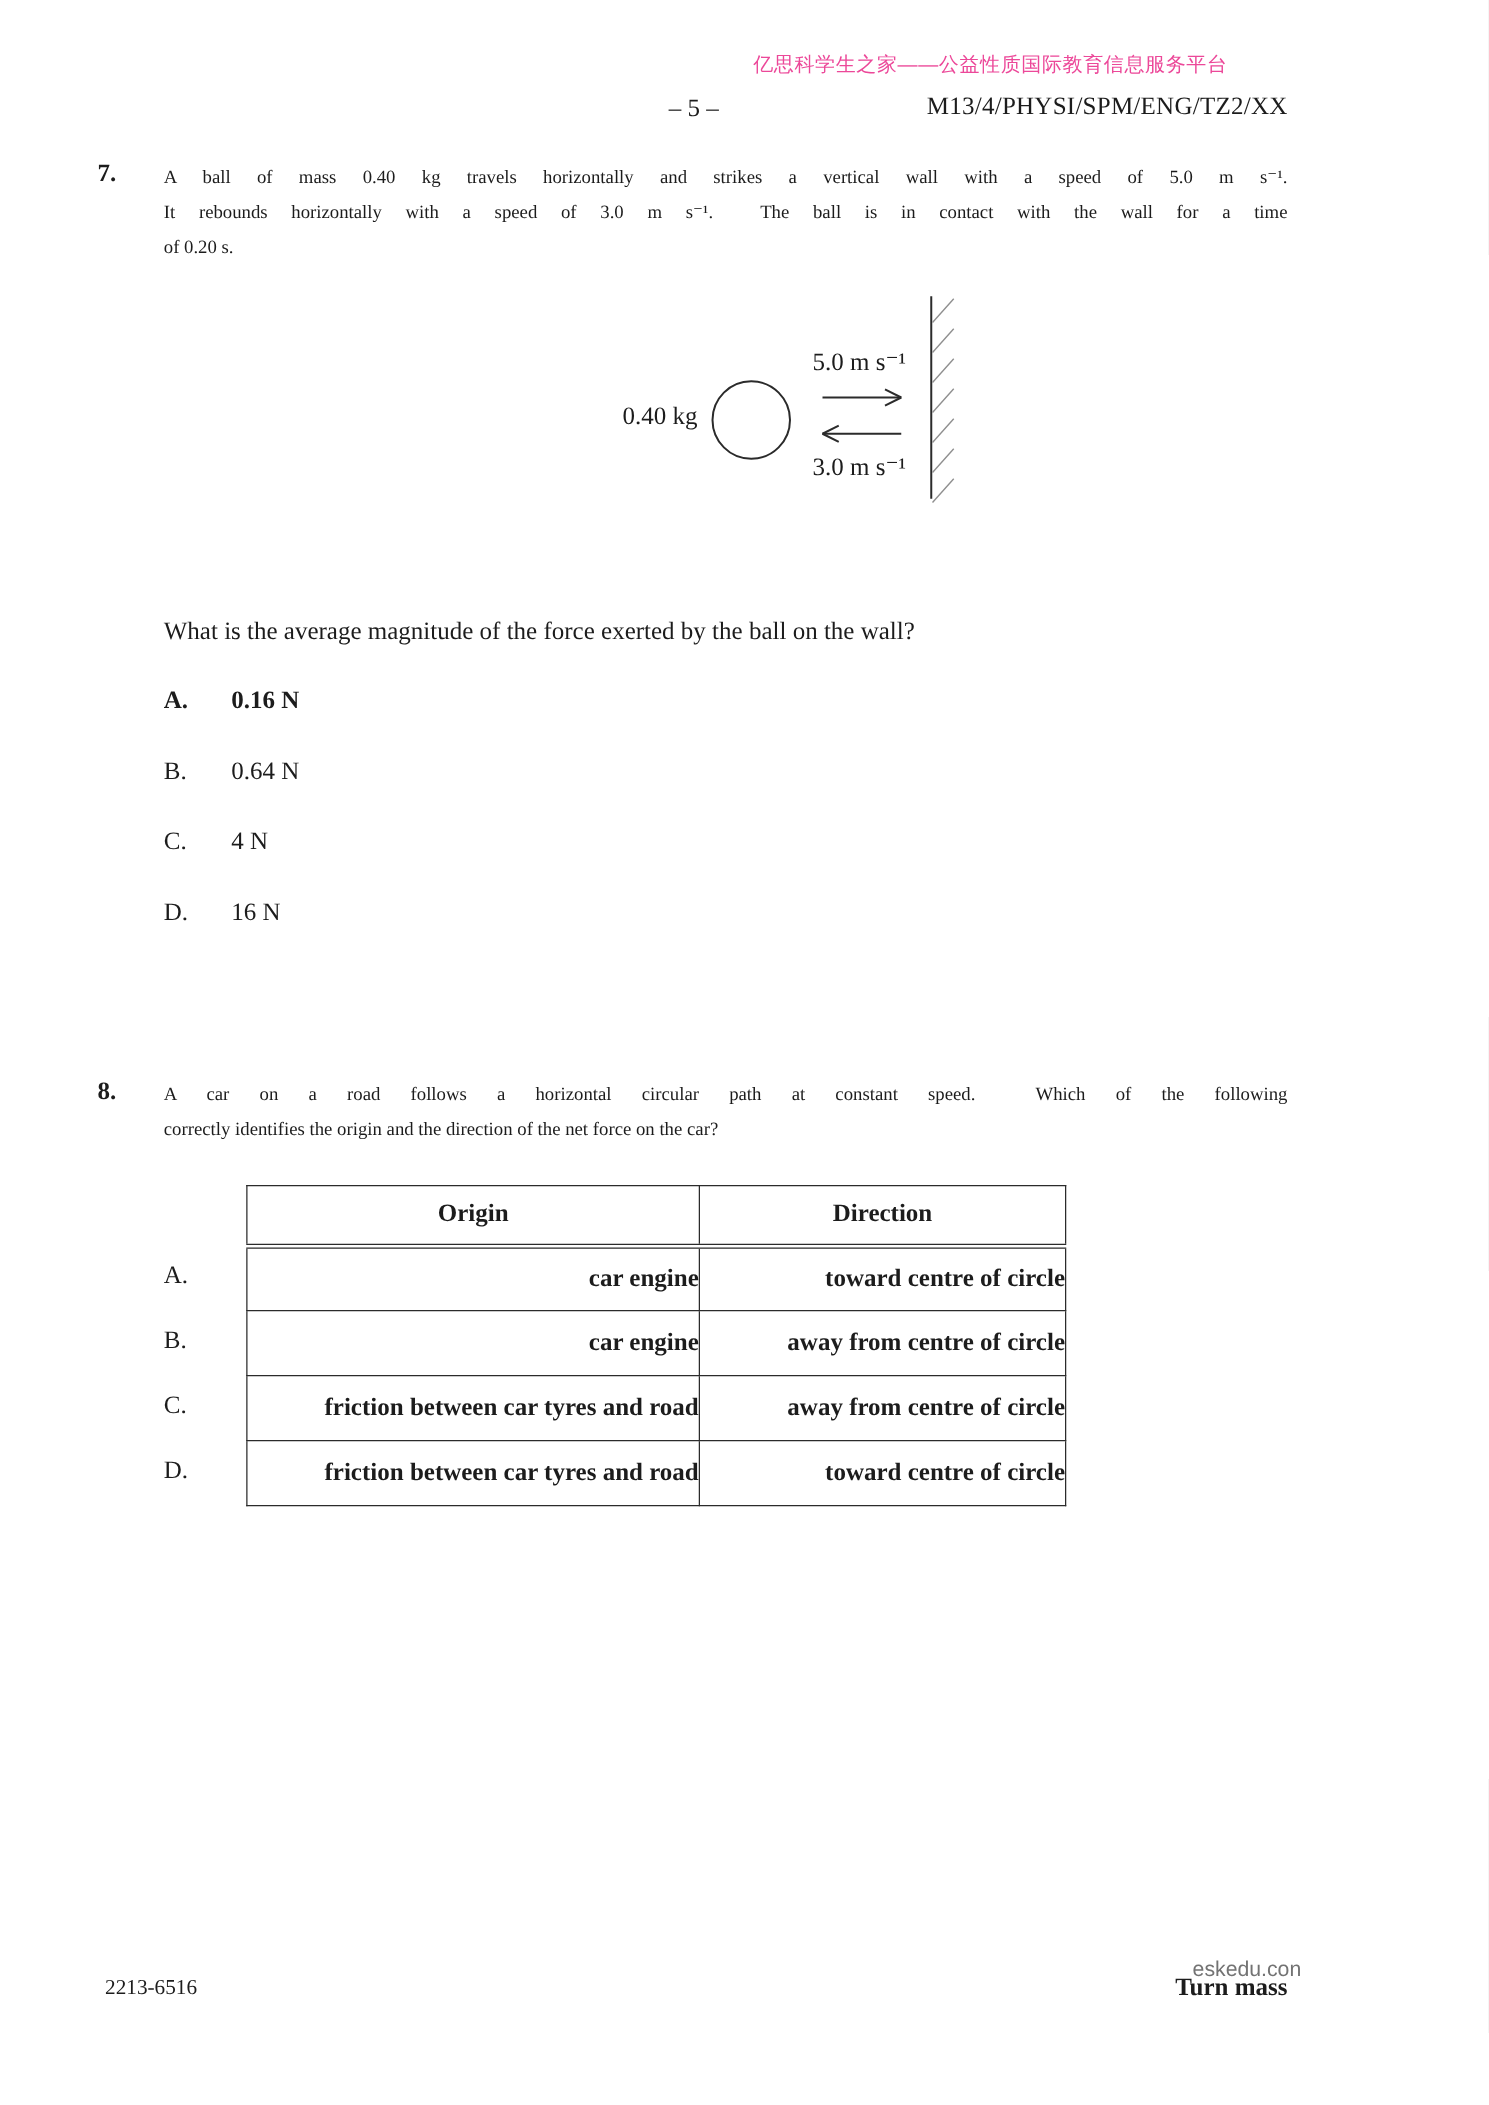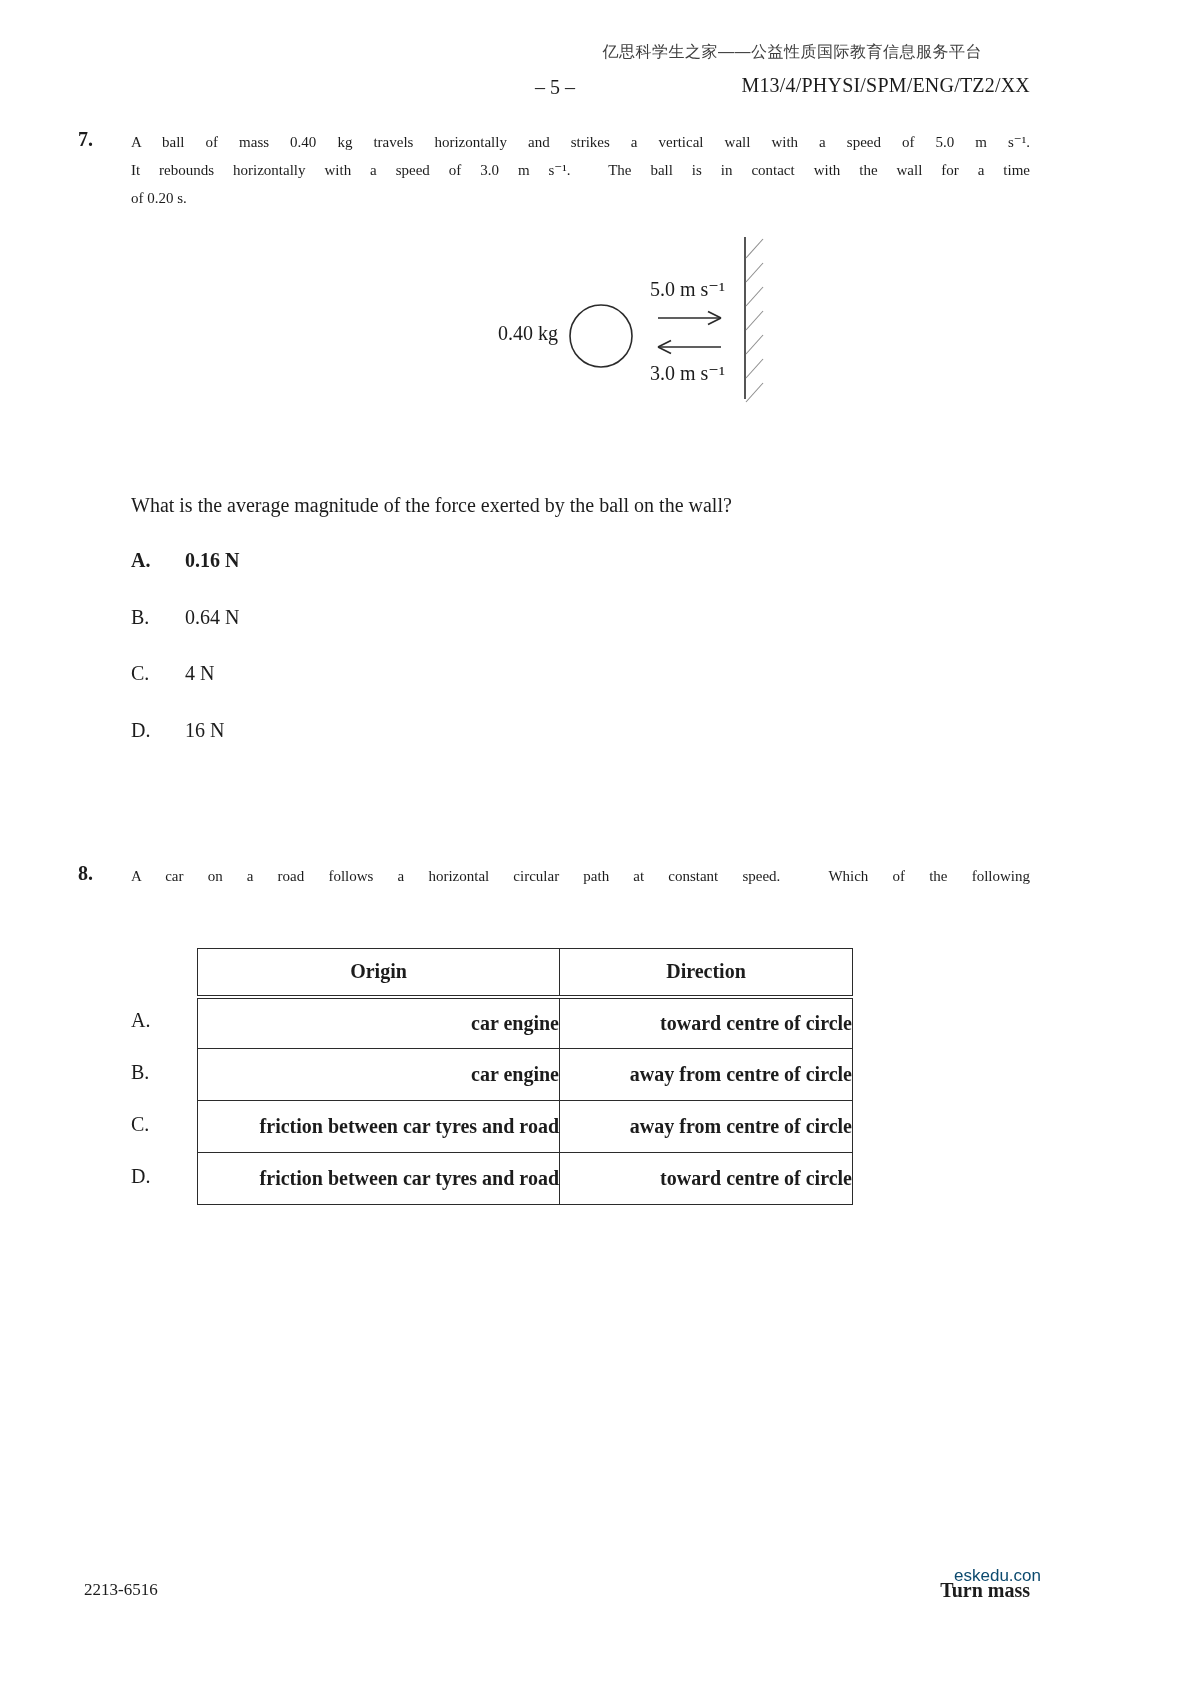--- a/index.html
+++ b/index.html
@@ -10,21 +10,21 @@
     margin:0 auto;
     font-family:"Liberation Serif","DejaVu Serif",serif;
     color:#1c1c1c;
     overflow:hidden;
   }
   .abs{position:absolute;}
   
   .wm-top{
     right:209px;top:42px;
     font-family:"Liberation Sans","DejaVu Sans",sans-serif;
-    font-size:16px;color:#404040;letter-spacing:0.5px;
+    font-size:16px;color:#ec4899;letter-spacing:0.5px;
     white-space:nowrap;
   }
   .page-num{left:535px;top:76px;font-size:20px;}
   .paper-code{right:161px;top:74px;font-size:20px;letter-spacing:0.2px;}
   
   .q-num{font-size:20px;font-weight:bold;}
   .q-body{width:899px;font-size:15px;line-height:28px;}
   .q-body .line{white-space:nowrap;}
   .q-body .line.just{white-space:normal;text-align:justify;text-align-last:justify;}
   .stem{left:131px;top:494px;font-size:20px;}
@@ -50,21 +50,21 @@
     height:48px;border-bottom:4px double #2b2b2b;
   }
   .col-origin{width:362px;}
   .col-direction{width:293px;}
   .row-letter{left:131px;font-size:20px;width:50px;}
   
   .doc-code{left:84px;top:1580px;font-size:17px;}
   .wm-bottom{
     right:150px;top:1566px;
     font-family:"Liberation Sans","DejaVu Sans",sans-serif;
-    font-size:17px;color:#0c4a6e;white-space:nowrap;
+    font-size:17px;color:#737373;white-space:nowrap;
   }
   .turn-over{right:161px;top:1579px;font-size:20px;font-weight:bold;}
   svg .stroke{stroke:#2b2b2b;stroke-width:1.6;fill:none;}
   svg .hatch{stroke:#8f8f8f;stroke-width:1.1;fill:none;}
 </style>
 </head>
 <body>
 
 <div class="page">
 
@@ -125,20 +125,21 @@
   <div class="abs opt" style="top:662px;">
     <span class="opt-letter">C.</span><span>4 N</span>
   </div>
   <div class="abs opt" style="top:719px;">
     <span class="opt-letter">D.</span><span>16 N</span>
   </div>
 
   <div class="abs q-num" style="left:78px;top:862px;">8.</div>
   <div class="abs q-body" style="left:131px;top:862px;">
     <div class="line just">A car on a road follows a horizontal circular path at constant speed.&nbsp; Which of the following</div>
+    <div class="line">correctly identifies the origin and the direction of the net force on the car?</div>
   </div>
 
   <div class="abs row-letter" style="top:1009px;">A.</div>
   <div class="abs row-letter" style="top:1061px;">B.</div>
   <div class="abs row-letter" style="top:1113px;">C.</div>
   <div class="abs row-letter" style="top:1165px;">D.</div>
 
   <table class="abs tbl" style="left:183px;top:948px;margin-left:14px;">
     <colgroup>
         <col class="col-origin">

